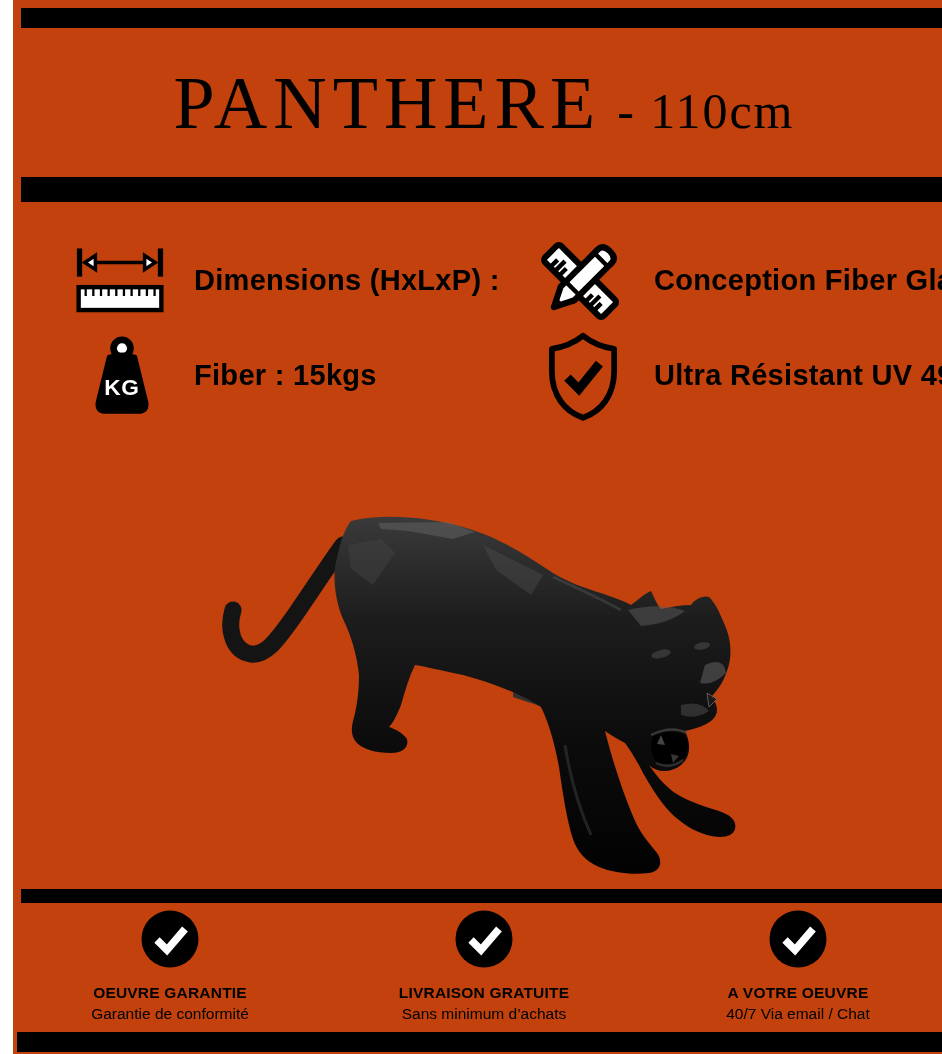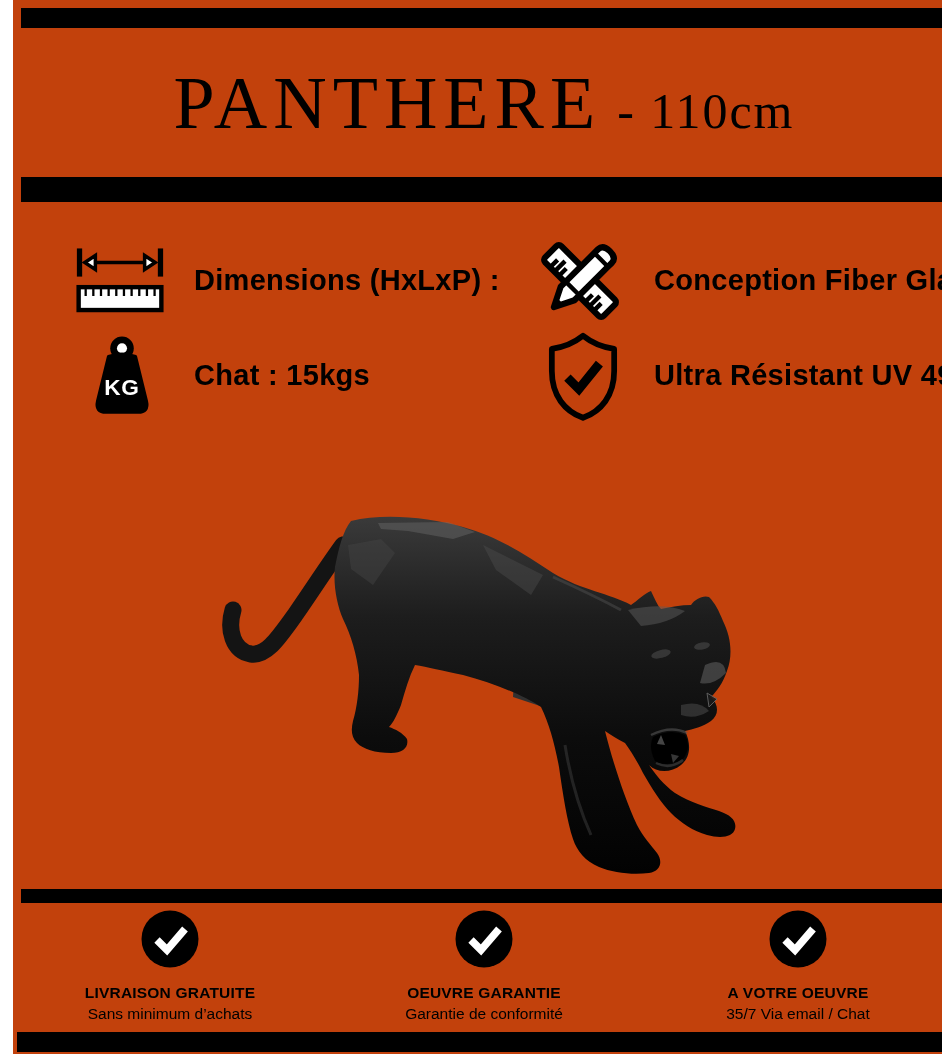--- a/index.html
+++ b/index.html
@@ -88,21 +88,21 @@
 
     <div class="feature">
       <span class="feature-icon">
         <svg width="84" height="92" viewBox="0 0 100 100">
           <circle cx="50" cy="17" r="14" fill="#000"></circle>
           <circle cx="50" cy="17" r="6" fill="#fff"></circle>
           <path d="M34 27 Q50 21 66 27 L79 80 Q82 93 69 93 L31 93 Q18 93 21 80 Z" fill="#000" stroke="#000" stroke-width="4" stroke-linejoin="round"></path>
           <text x="50" y="73" text-anchor="middle" font-family="Liberation Sans, sans-serif" font-size="27" font-weight="bold" fill="#fff" letter-spacing="1">KG</text>
         </svg>
       </span>
-      <span class="feature-text">Chat : 15kgs</span>
+      <span class="feature-text">Fiber : 15kgs</span>
     </div>
 
     <div class="feature">
       <span class="feature-icon">
         <svg width="82" height="92" viewBox="0 0 100 112">
           <path d="M50 7 C40 15 26 21 12 23 L12 50 C12 80 28 99 50 107 C72 99 88 80 88 50 L88 23 C74 21 60 15 50 7 Z" fill="none" stroke="#000" stroke-width="7" stroke-linejoin="round"></path>
           <path d="M31 58 L45 72 L70 41" fill="none" stroke="#000" stroke-width="11"></path>
         </svg>
       </span>
       <span class="feature-text">Ultra Résistant UV 49+</span>
@@ -195,44 +195,44 @@
 
   <div class="benefits">
 
     <div class="benefit">
       <span class="circle">
         <svg width="58" height="58" viewBox="0 0 58 58">
           <circle cx="29" cy="29" r="28.5" fill="#000"></circle>
           <path d="M16 30 L26 40 L44 19" stroke="#fff" stroke-width="7.5" fill="none"></path>
         </svg>
       </span>
-      <span class="benefit-title">LIVRAISON GRATUITE</span>
-      <span class="benefit-sub">Sans minimum d’achats</span>
+      <span class="benefit-title">OEUVRE GARANTIE</span>
+      <span class="benefit-sub">Garantie de conformité</span>
     </div>
 
     <div class="benefit">
       <span class="circle">
         <svg width="58" height="58" viewBox="0 0 58 58">
           <circle cx="29" cy="29" r="28.5" fill="#000"></circle>
           <path d="M16 30 L26 40 L44 19" stroke="#fff" stroke-width="7.5" fill="none"></path>
         </svg>
       </span>
-      <span class="benefit-title">OEUVRE GARANTIE</span>
-      <span class="benefit-sub">Garantie de conformité</span>
+      <span class="benefit-title">LIVRAISON GRATUITE</span>
+      <span class="benefit-sub">Sans minimum d’achats</span>
     </div>
 
 
     <div class="benefit">
       <span class="circle">
         <svg width="58" height="58" viewBox="0 0 58 58">
           <circle cx="29" cy="29" r="28.5" fill="#000"></circle>
           <path d="M16 30 L26 40 L44 19" stroke="#fff" stroke-width="7.5" fill="none"></path>
         </svg>
       </span>
       <span class="benefit-title">A VOTRE OEUVRE</span>
-      <span class="benefit-sub">35/7 Via email / Chat</span>
+      <span class="benefit-sub">40/7 Via email / Chat</span>
     </div>
 
   </div>
 
   <div class="bar bar-page-bottom"></div>
 
 </div>
 
 </body></html>

